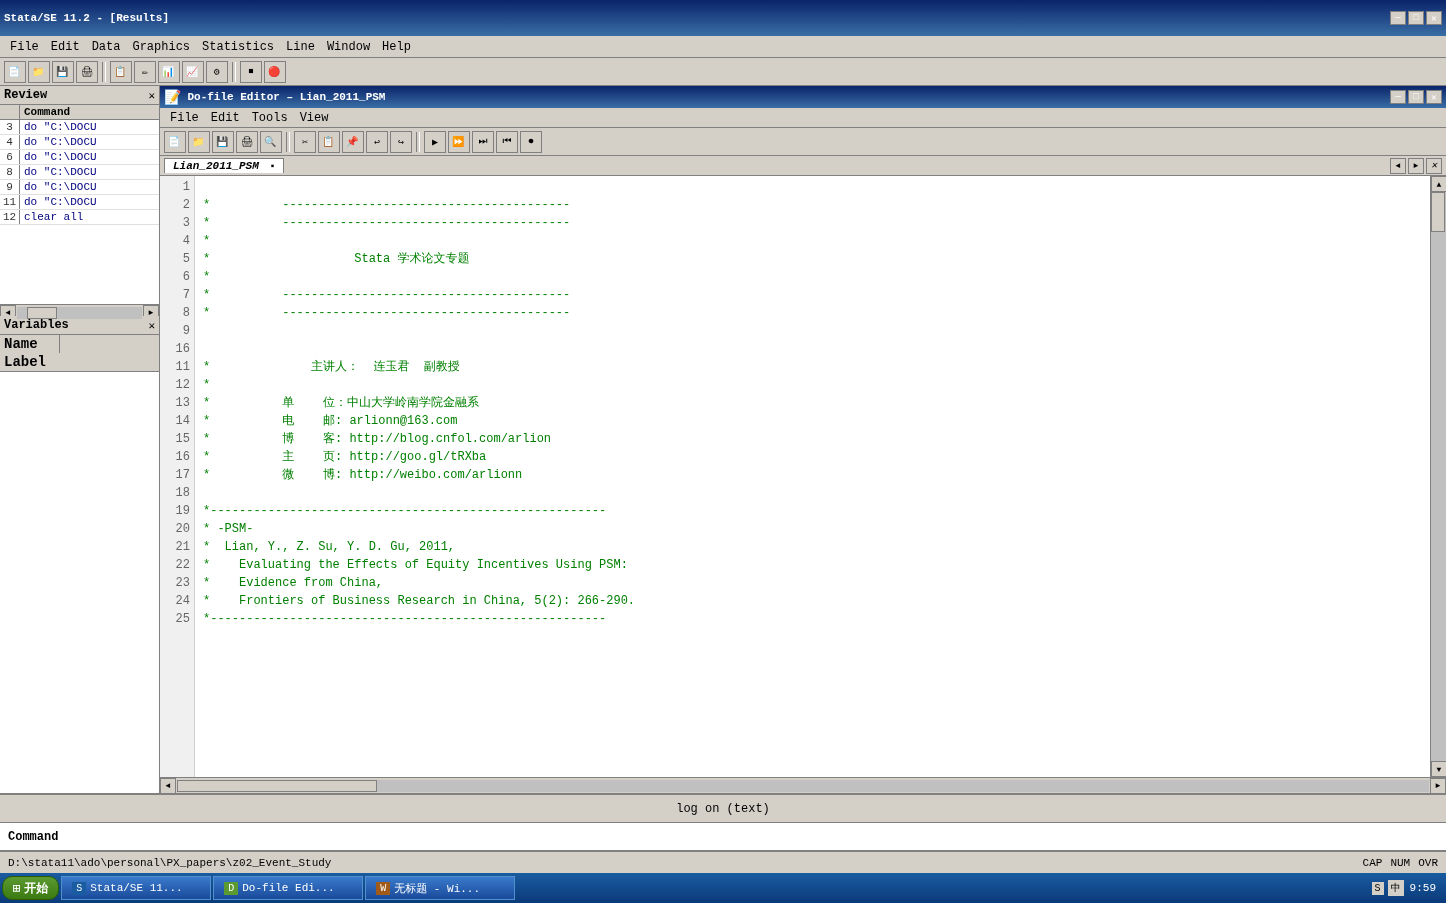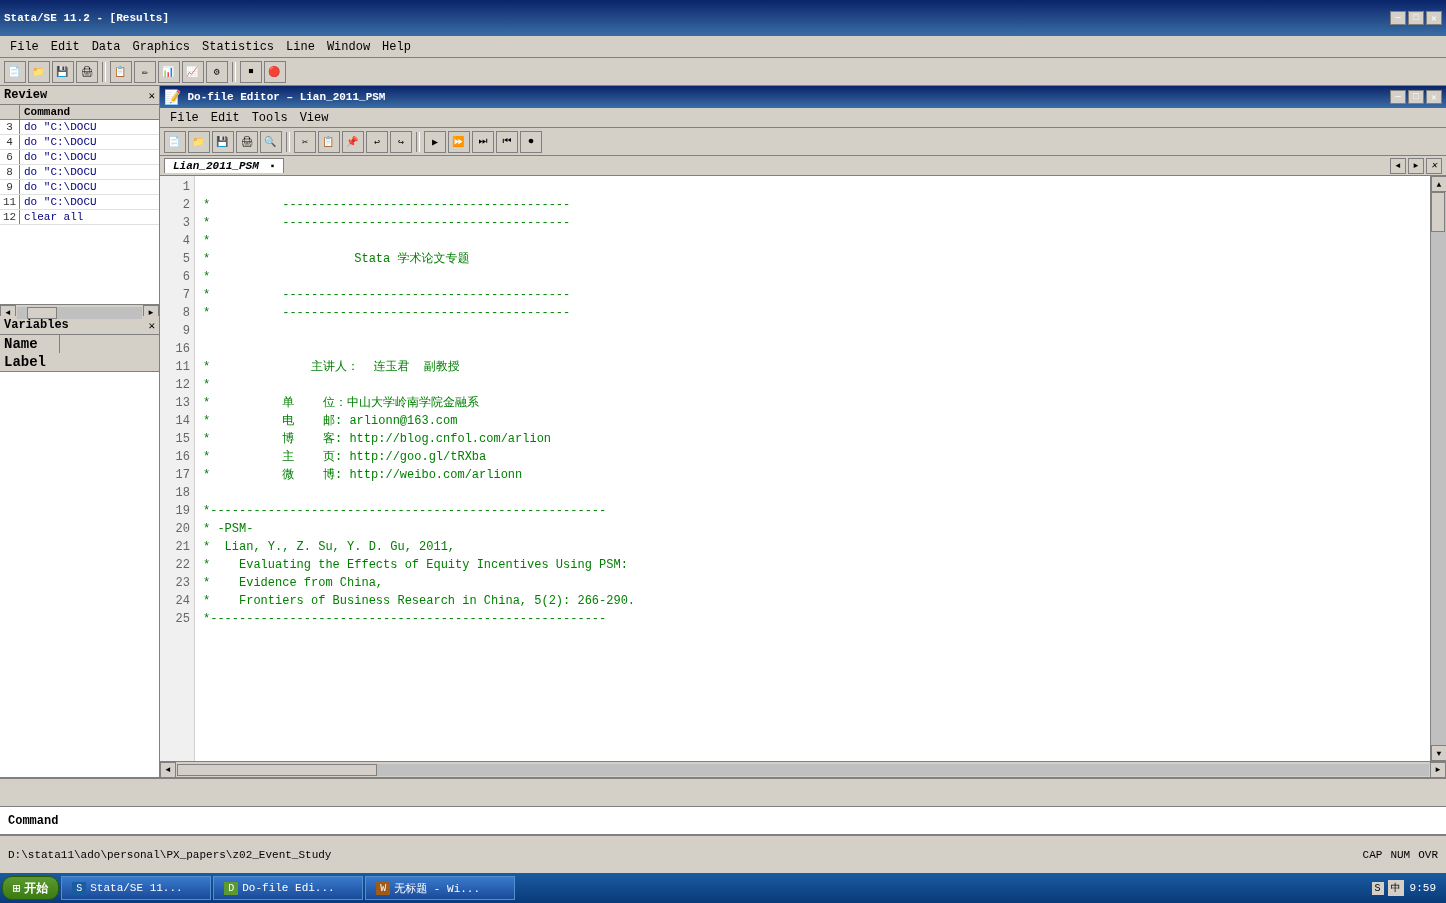--- a/index.html
+++ b/index.html
@@ -378,21 +378,21 @@
     }
     .command-label {
       font-weight: bold;
       margin-right: 8px;
       color: #000;
     }
 
     
     .status-bar {
       background: #d4d0c8;
-      height: 38px;
+      height: 22px;
       display: flex;
       align-items: center;
       padding: 0 8px;
       border-top: 1px solid #808080;
       font-size: 11px;
       justify-content: space-between;
     }
 
     
     .taskbar {
@@ -690,20 +690,21 @@
           <div class="scroll-thumb" style="width:200px;left:0;"></div>
         </div>
         <div class="scroll-arrow">►</div>
       </div>
 
     </div>
   </div>
 
   <div class="bottom-area">
     <div class="log-area">
+      <div class="log-section">log on (text)</div>
     </div>
     <div class="command-area">
       <span class="command-label">Command</span>
       <input type="text" style="flex: 1 1 0%; border: none; outline: none; font-family: inherit; font-size: 12px;" value="">
     </div>
   </div>
 
   <div class="status-bar">
     <span>D:\stata11\ado\personal\PX_papers\z02_Event_Study</span>
     <div style="display:flex;gap:8px;">

